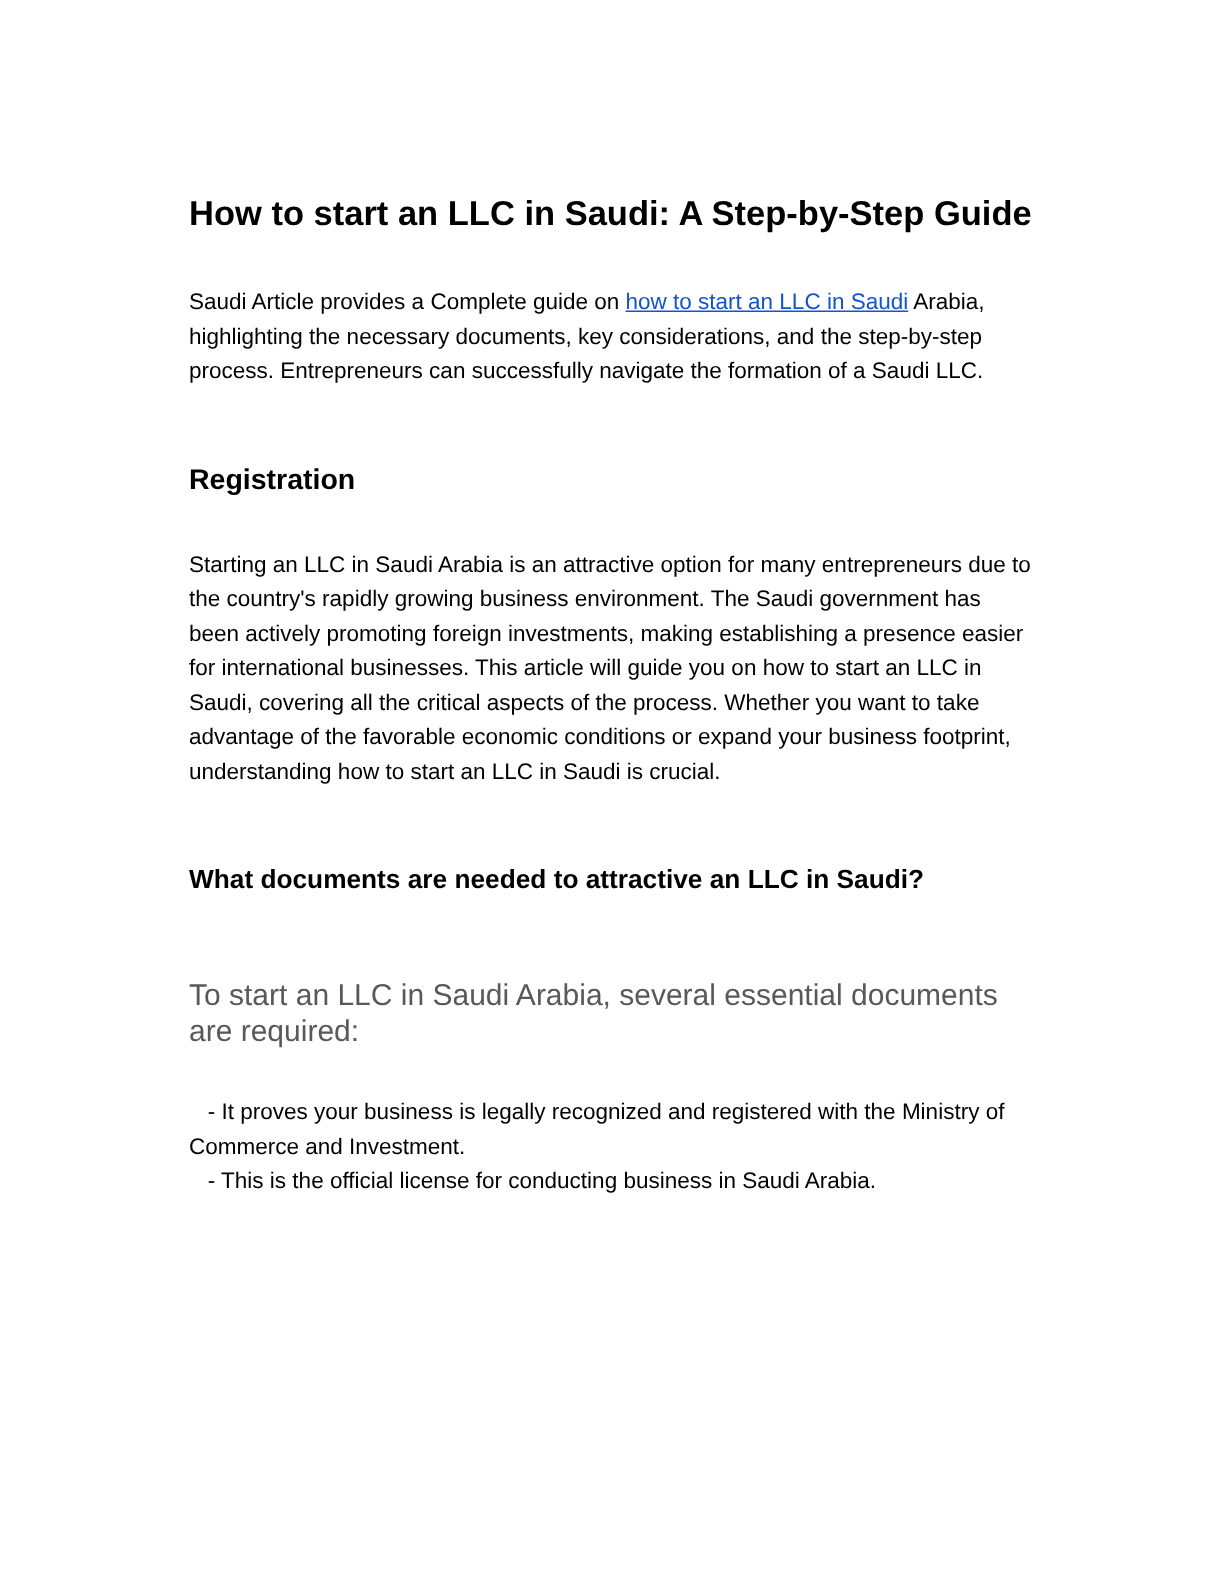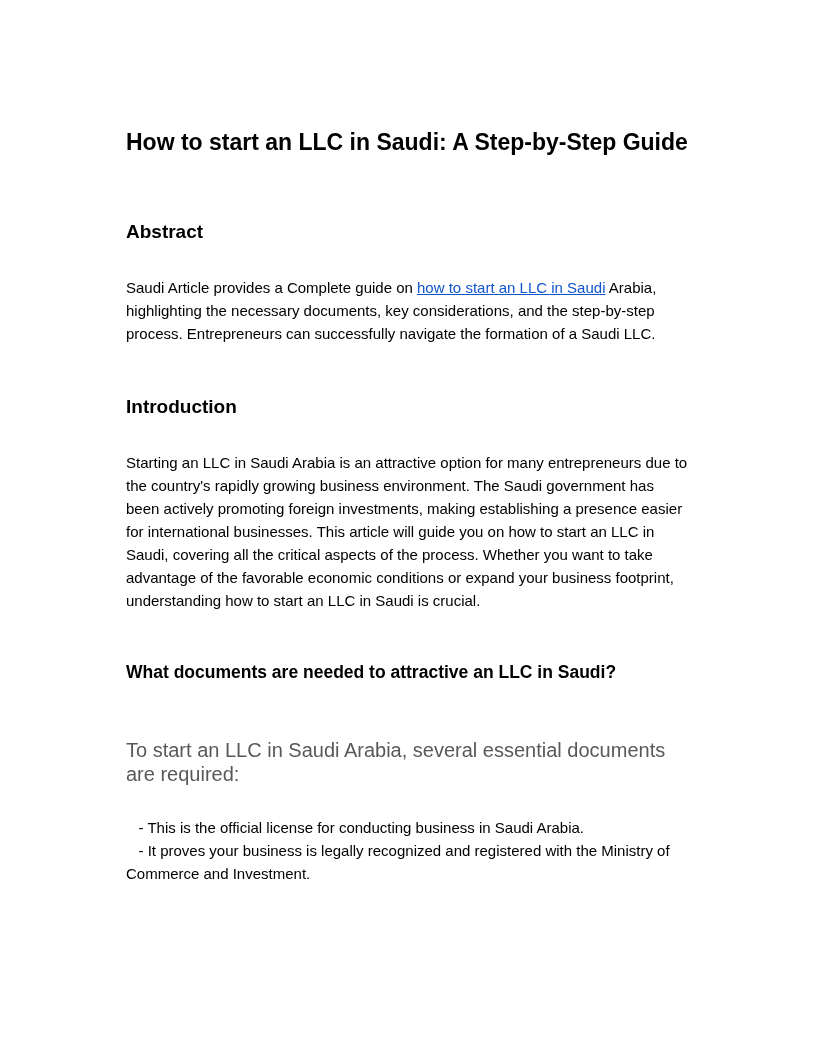--- a/index.html
+++ b/index.html
@@ -74,30 +74,29 @@
     white-space:pre-wrap;
   }
 </style>
 </head>
 <body>
 
 <div class="page">
 
   <h1 class="doc-title">How to start an LLC in Saudi: A Step-by-Step Guide</h1>
 
-  <h2 class="h2">Abstract</h2>
 
   <p class="body-para"><span>Saudi Article provides a Complete guide on </span><a class="doc-link">how to start an LLC in Saudi</a><span> Arabia, highlighting the necessary documents, key considerations, and the step-by-step process. Entrepreneurs can successfully navigate the formation of a Saudi LLC.</span></p>
 
-  <h2 class="h2 intro-heading">Introduction</h2>
+  <h2 class="h2 intro-heading">Registration</h2>
 
   <p class="body-para">Starting an LLC in Saudi Arabia is an attractive option for many entrepreneurs due to the country's rapidly growing business environment. The Saudi government has been actively promoting foreign investments, making establishing a presence easier for international businesses. This article will guide you on how to start an LLC in Saudi, covering all the critical aspects of the process. Whether you want to take advantage of the favorable economic conditions or expand your business footprint, understanding how to start an LLC in Saudi is crucial.</p>
 
   <h2 class="h3">What documents are needed to attractive an LLC in Saudi?</h2>
 
   <p class="muted-para">To start an LLC in Saudi Arabia, several essential documents are required:</p>
 
   <div class="doc-item">
+    <div class="doc-item-line">   - It proves your business is legally recognized and registered with the Ministry of Commerce and Investment.</div>
     <div class="doc-item-line">   - This is the official license for conducting business in Saudi Arabia.</div>
-    <div class="doc-item-line">   - It proves your business is legally recognized and registered with the Ministry of Commerce and Investment.</div>
   </div>
 
 </div>
 
 </body></html>

